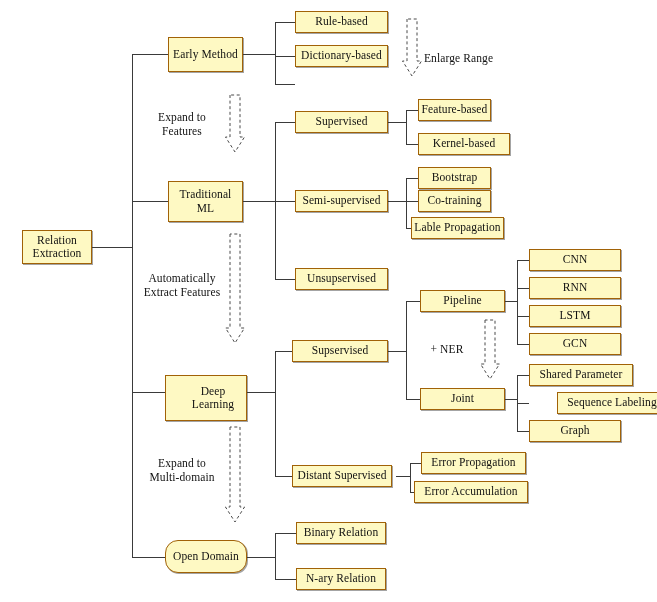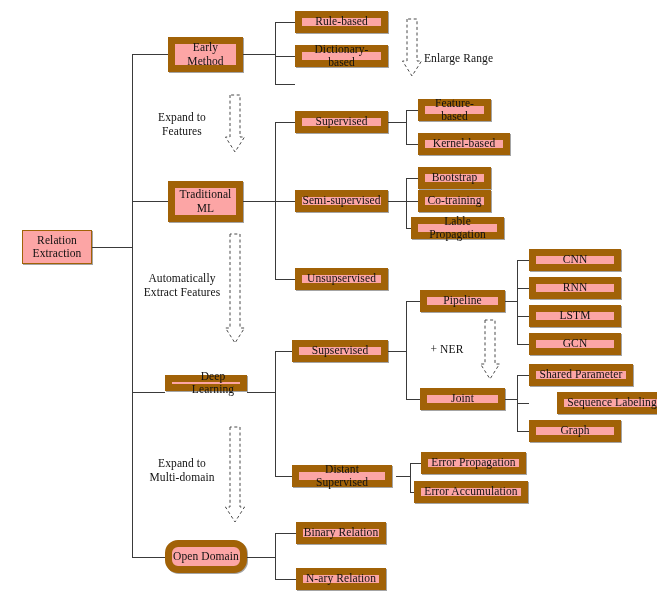--- a/index.html
+++ b/index.html
@@ -11,22 +11,22 @@
     position: relative;
     width: 657px;
     height: 602px;
     background: #ffffff;
     font-family: "Liberation Serif", "DejaVu Serif", serif;
     overflow: hidden;
   }
   .node {
     position: absolute;
     box-sizing: border-box;
-    border: 7px solid #a16207;
-    background: #fca5a5;
+    border: 1px solid #a16207;
+    background: #fef9c3;
     color: #111111;
     display: flex;
     align-items: center;
     justify-content: center;
     text-align: center;
     font-size: 11.5px;
     line-height: 1.15;
     letter-spacing: 0.1px;
     white-space: pre-line;
     box-shadow: 1px 1px 0 rgba(90,90,90,0.55);
@@ -74,21 +74,21 @@
 
   <div class="node" style="left:168px; top:37px; width:75px; height:35px;">
     <span>Early Method</span>
   </div>
 
   <div class="node" style="left:168px; top:181px; width:75px; height:41px;">
     <span>Traditional
 ML</span>
   </div>
 
-  <div class="node" style="left:165px; top:375px; width:82px; height:16px;padding-left:14px;">
+  <div class="node" style="left:165px; top:375px; width:82px; height:46px;padding-left:14px;">
     <span>Deep Learning</span>
   </div>
 
   <div class="node" style="left:165px; top:540px; width:82px; height:33px;border-radius:13px;">
     <span>Open Domain</span>
   </div>
 
   <div class="edge h" style="left:243px; top:54px; width:32px;"></div>
   <div class="edge v" style="left:275px; top:22px; height:62px;"></div>
   <div class="edge h" style="left:275px; top:22px; width:20px;"></div>

